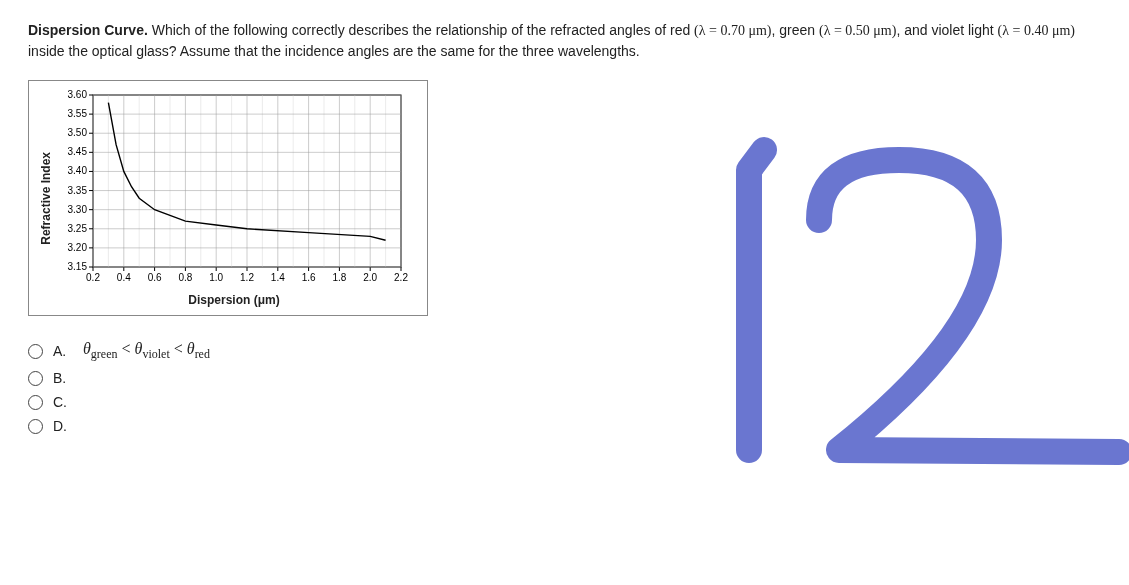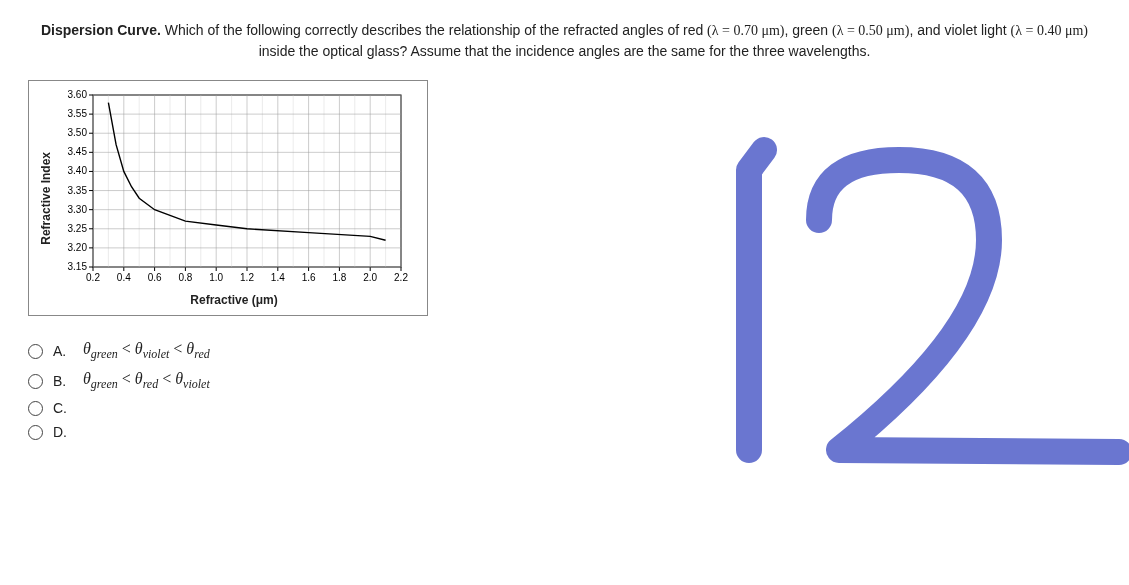--- a/index.html
+++ b/index.html
@@ -7,21 +7,21 @@
     padding: 20px 28px;
     font-family: Arial, Helvetica, sans-serif;
     font-size: 14px;
     color: #222;
     width: 1129px;
     height: 585px;
     box-sizing: border-box;
     position: relative;
     background: #fff;
   }
-  .question-text { line-height: 1.5; margin-bottom: 18px; text-align: center; }
+  .question-text { line-height: 1.5; margin-bottom: 18px; }
   .bold { font-weight: bold; }
   .formula { font-family: "Times New Roman", serif; }
   .chart-box {
     border: 1px solid #888;
     width: 400px;
     padding: 8px 10px 8px 10px;
     box-sizing: border-box;
   }
   .plot-wrap { display:flex; align-items:center; }
   .ylabel {
@@ -31,21 +31,21 @@
   .plot-area { display:flex; flex-direction:column; align-items:center; }
   svg { display:block; }
   .xlabel { font-weight:bold; font-size:12px; margin-top:4px; }
   .options { margin-top: 24px; }
   .opt-row { display:flex; align-items:center; gap:10px; margin: 8px 0; font-family: "Times New Roman", serif; font-size:16px; }
   .radio {
     width:13px; height:13px; border:1px solid #444; border-radius:50%;
     display:inline-block; flex:0 0 auto;
   }
   .opt-letter { font-family: Arial, sans-serif; font-size:14px; width:20px; }
-  .sub { font-style: italic; font-size: 0.75em; vertical-align: sub; }
+  .sub { font-size: 0.75em; vertical-align: sub; }
   .theta { font-style: italic; }
   .annotation {
     position:absolute;
     right: 0px; top: 130px;
     width: 440px; height: 360px;
     pointer-events:none;
   }
 </style>
 </head>
 <body>
@@ -128,43 +128,38 @@
           <line x1="30" y1="44.22222222222224" x2="34" y2="44.22222222222224" stroke="#000"></line>
           <text x="28" y="47.22222222222224" font-size="10" text-anchor="end">3.50</text>
           <line x1="34" y1="25.111111111111196" x2="342" y2="25.111111111111196" stroke="#999" stroke-width="0.5"></line>
           <line x1="30" y1="25.111111111111196" x2="34" y2="25.111111111111196" stroke="#000"></line>
           <text x="28" y="28.111111111111196" font-size="10" text-anchor="end">3.55</text>
           <line x1="34" y1="6" x2="342" y2="6" stroke="#999" stroke-width="0.5"></line>
           <line x1="30" y1="6" x2="34" y2="6" stroke="#000"></line>
           <text x="28" y="9" font-size="10" text-anchor="end">3.60</text>
           <path d="M 49.4 13.6 L 57.1 55.7 L 64.8 82.4 L 72.5 97.7 L 80.2 109.2 L 95.6 120.7 L 126.4 132.1 L 157.2 136.0 L 188.0 139.8 L 249.6 143.6 L 311.2 147.4 L 326.6 151.2" fill="none" stroke="#000" stroke-width="1.4"></path>
         </svg>
-      <div class="xlabel">Refractive (μm)</div>
+      <div class="xlabel">Dispersion (μm)</div>
     </div>
   </div>
 </div>
 
 <div class="options">
   <div class="opt-row">
     <span class="radio"></span>
     <span class="opt-letter">A.</span>
     <span>
       <span class="theta">θ</span><span class="sub">green</span>
       &lt; <span class="theta">θ</span><span class="sub">violet</span>
       &lt; <span class="theta">θ</span><span class="sub">red</span>
     </span>
   </div>
   <div class="opt-row">
     <span class="radio"></span>
     <span class="opt-letter">B.</span>
-    <span>
-      <span class="theta">θ</span><span class="sub">green</span>
-      &lt; <span class="theta">θ</span><span class="sub">red</span>
-      &lt; <span class="theta">θ</span><span class="sub">violet</span>
-    </span>
   </div>
   <div class="opt-row">
     <span class="radio"></span>
     <span class="opt-letter">C.</span>
   </div>
   <div class="opt-row">
     <span class="radio"></span>
     <span class="opt-letter">D.</span>
   </div>
 </div>

